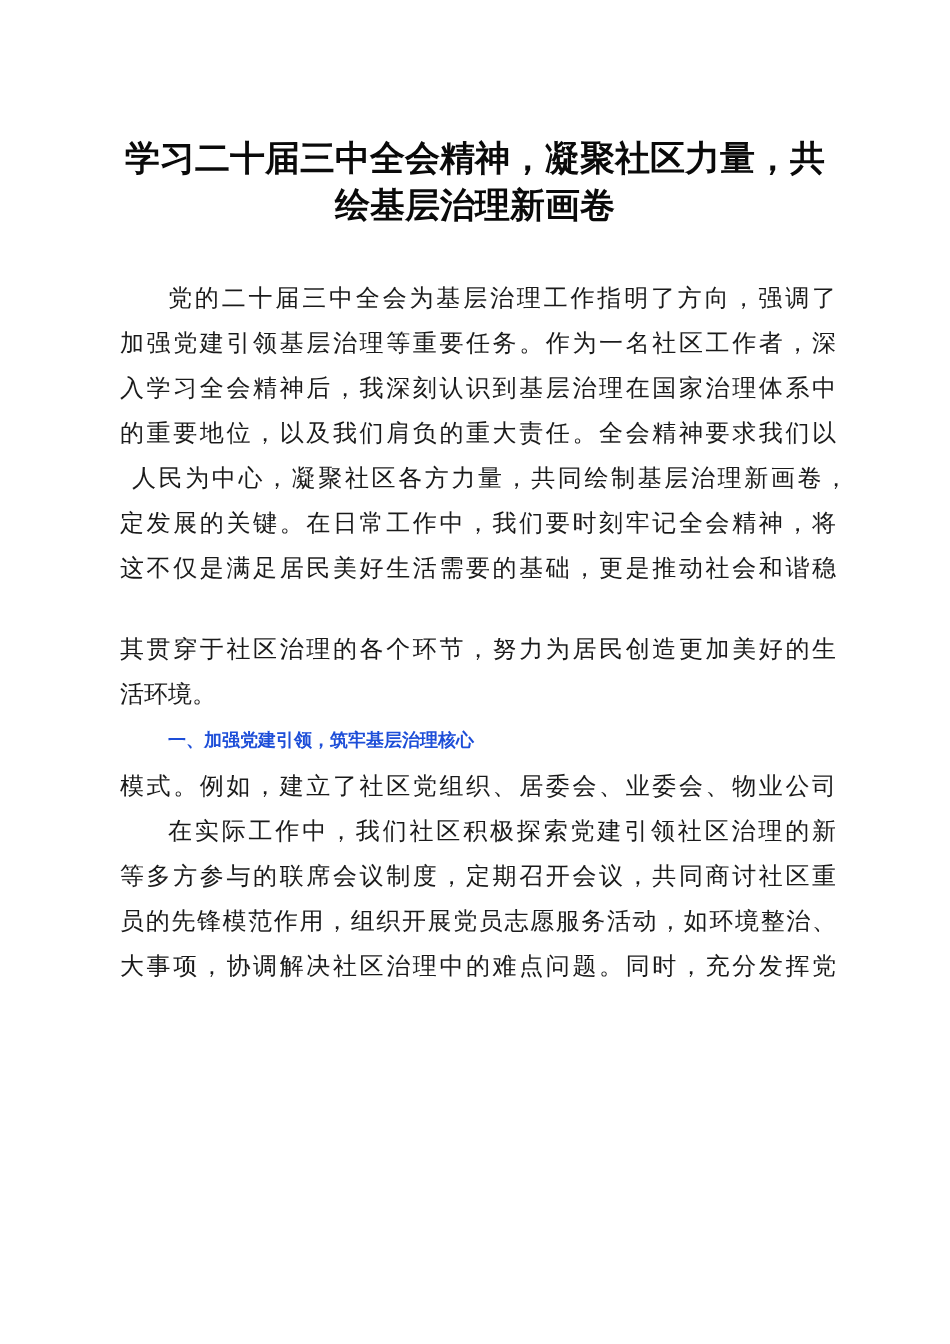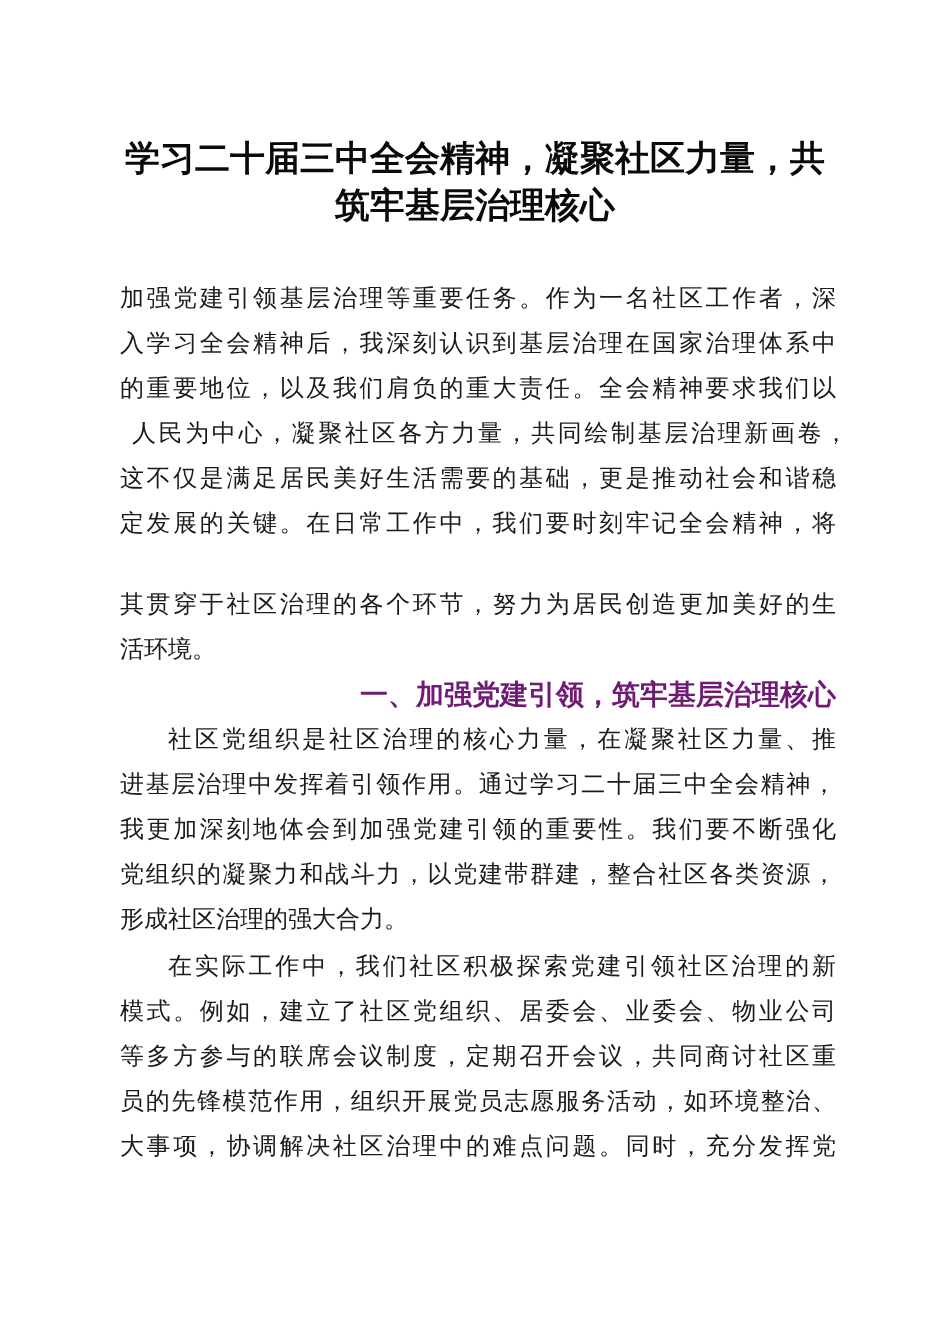--- a/index.html
+++ b/index.html
@@ -64,66 +64,59 @@
     .line.indent {
       padding-left: 48px;
     }
     .heading {
       margin: 0;
       height: 45px;
       line-height: 45px;
       padding-left: 48px;
       font-family: "DejaVu Sans", "Liberation Sans", sans-serif;
       font-weight: bold;
-      font-size: 28px;
-      color: #701a75;
+      font-size: 18px;
+      color: #1d4ed8;
       white-space: nowrap;
-      text-align: right;
     }
     .gap {
       height: 2px;
     }
   </style>
 </head>
 <body>
 
 <div class="page">
 
   <h1 class="title">
     <span class="tline">学习二十届三中全会精神，凝聚社区力量，共</span>
-    <span class="tline">筑牢基层治理核心</span>
+    <span class="tline">绘基层治理新画卷</span>
   </h1>
 
   <div class="body">
 
     <div class="para">
+      <span class="line indent" style="letter-spacing: 2.83333px;">党的二十届三中全会为基层治理工作指明了方向，强调了</span>
       <span class="line" style="letter-spacing: 2.61538px;">加强党建引领基层治理等重要任务。作为一名社区工作者，深</span>
       <span class="line" style="letter-spacing: 2.61538px;">入学习全会精神后，我深刻认识到基层治理在国家治理体系中</span>
       <span class="line" style="letter-spacing: 2.61538px;">的重要地位，以及我们肩负的重大责任。全会精神要求我们以</span>
       <span class="line" style="letter-spacing: 2.61538px; margin-left: 12px;">人民为中心，凝聚社区各方力量，共同绘制基层治理新画卷，</span>
+      <span class="line" style="letter-spacing: 2.61538px;">定发展的关键。在日常工作中，我们要时刻牢记全会精神，将</span>
       <span class="line" style="letter-spacing: 2.61538px;">这不仅是满足居民美好生活需要的基础，更是推动社会和谐稳</span>
-      <span class="line" style="letter-spacing: 2.61538px;">定发展的关键。在日常工作中，我们要时刻牢记全会精神，将</span>
       <span class="line" style="letter-spacing: 2.61538px; margin-top: 36px;">其贯穿于社区治理的各个环节，努力为居民创造更加美好的生</span>
       <span class="line last">活环境。</span>
     </div>
 
     <h2 class="heading">一、加强党建引领，筑牢基层治理核心</h2>
 
-    <div class="para">
-      <span class="line indent" style="letter-spacing: 2.83333px;">社区党组织是社区治理的核心力量，在凝聚社区力量、推</span>
-      <span class="line" style="letter-spacing: 1.62963px;">进基层治理中发挥着引领作用。通过学习二十届三中全会精神，</span>
-      <span class="line" style="letter-spacing: 2.61538px;">我更加深刻地体会到加强党建引领的重要性。我们要不断强化</span>
-      <span class="line" style="letter-spacing: 1.62963px;">党组织的凝聚力和战斗力，以党建带群建，整合社区各类资源，</span>
-      <span class="line last">形成社区治理的强大合力。</span>
-    </div>
 
     <div class="gap"></div>
 
     <div class="para">
+      <span class="line" style="letter-spacing: 2.61538px;">模式。例如，建立了社区党组织、居委会、业委会、物业公司</span>
       <span class="line indent" style="letter-spacing: 2.83333px;">在实际工作中，我们社区积极探索党建引领社区治理的新</span>
-      <span class="line" style="letter-spacing: 2.61538px;">模式。例如，建立了社区党组织、居委会、业委会、物业公司</span>
       <span class="line" style="letter-spacing: 2.61538px;">等多方参与的联席会议制度，定期召开会议，共同商讨社区重</span>
       <span class="line" style="letter-spacing: 1.62963px;">员的先锋模范作用，组织开展党员志愿服务活动，如环境整治、</span>
       <span class="line" style="letter-spacing: 2.61538px;">大事项，协调解决社区治理中的难点问题。同时，充分发挥党</span>
     </div>
 
   </div>
 </div>
 
 </body></html>

